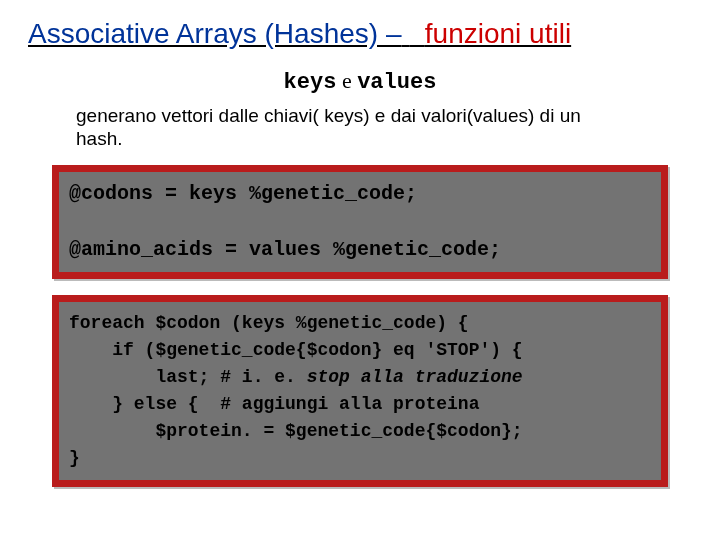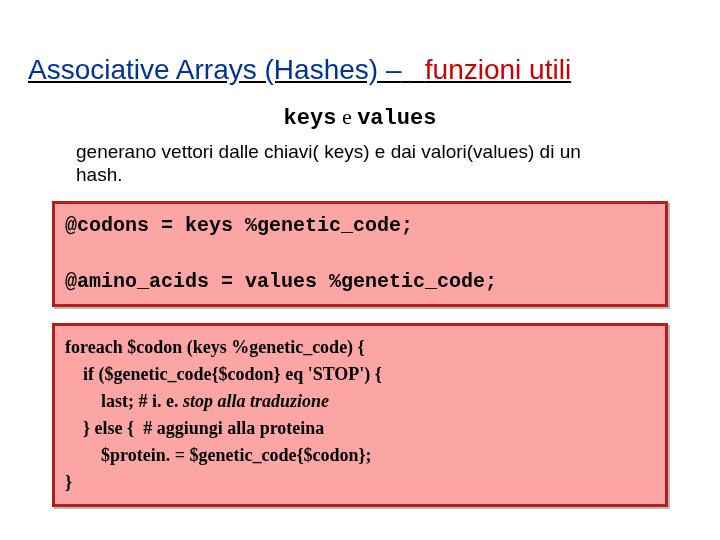--- a/index.html
+++ b/index.html
@@ -8,21 +8,20 @@
     width: 720px;
     height: 540px;
     background: #ffffff;
     font-family: Arial, Helvetica, sans-serif;
     color: #000;
     overflow: hidden;
   }
   .slide {
     padding: 18px 28px;
     box-sizing: border-box;
-    margin-top: 36px;
   }
   .title {
     font-size: 28px;
     font-weight: normal;
     text-decoration: underline;
     margin-bottom: 18px;
   }
   .title-blue { color: #003399; }
   .title-red { color: #cc0000; }
   .subheading {
@@ -34,35 +33,35 @@
   .sub-mono { font-family: "Courier New", Courier, monospace; }
   .sub-serif { font-family: Georgia, "Times New Roman", serif; font-weight: normal; }
   .desc {
     font-size: 19px;
     margin: 0 0 14px 48px;
     max-width: 520px;
     line-height: 1.2;
   }
   .codebox {
     margin: 0 24px 16px 24px;
-    border: 3px solid #b91c1c;
-    background: #fca5a5;
+    border: 7px solid #b91c1c;
+    background: #737373;
     box-shadow: 2px 2px 0 #bbb;
     padding: 8px 10px;
     box-sizing: border-box;
   }
   .codebox pre {
     margin: 0;
     font-family: "Courier New", Courier, monospace;
     font-size: 20px;
     font-weight: bold;
     line-height: 1.4;
     white-space: pre;
   }
-  .codebox2 pre { font-size: 18px; line-height: 1.5; font-family: Liberation Serif, serif; }
+  .codebox2 pre { font-size: 18px; line-height: 1.5; }
   .example-label {
     font-size: 20px;
     margin: 6px 0 10px 28px;
   }
   .ital { font-style: italic; }
 </style>
 </head>
 <body>
 
 <div class="slide">

